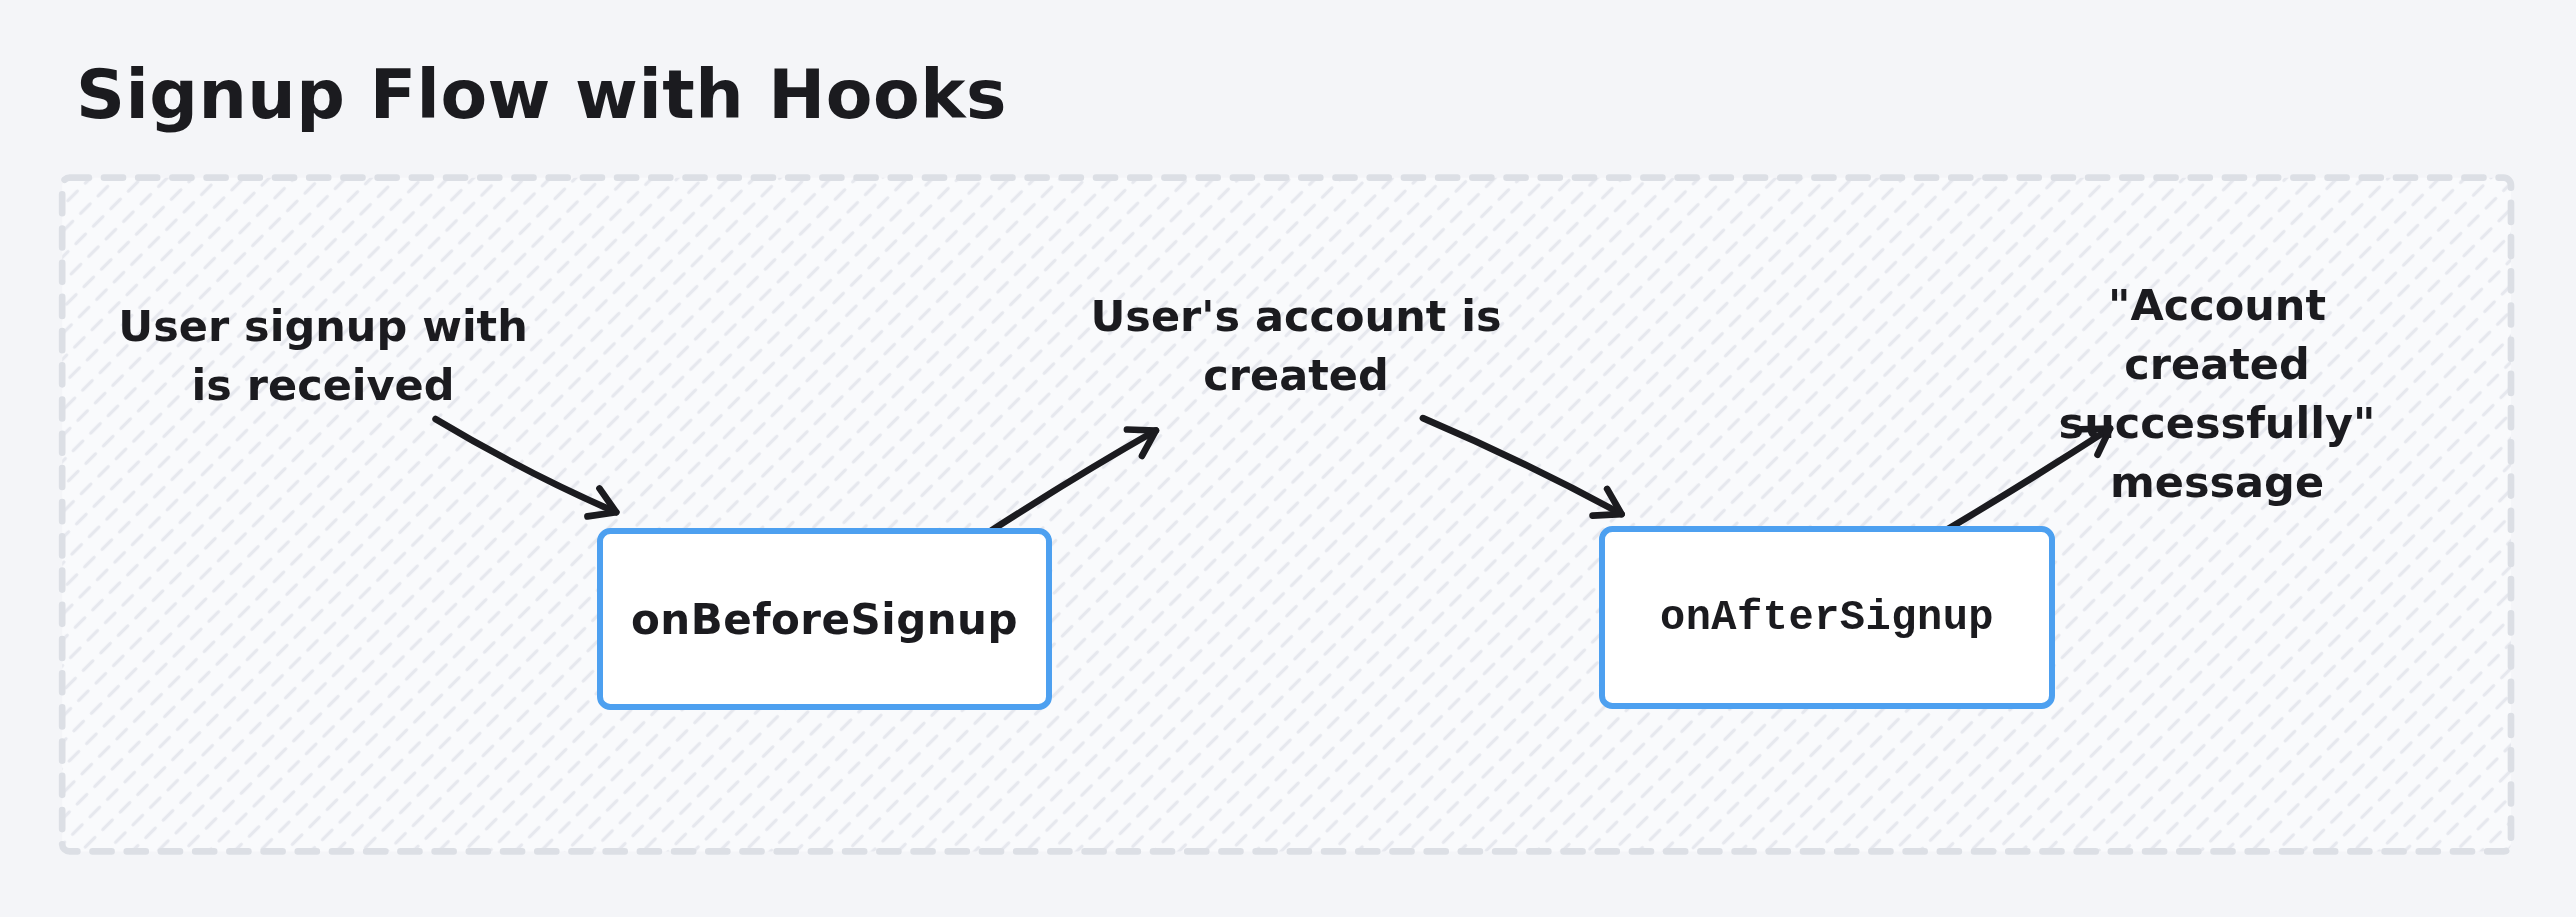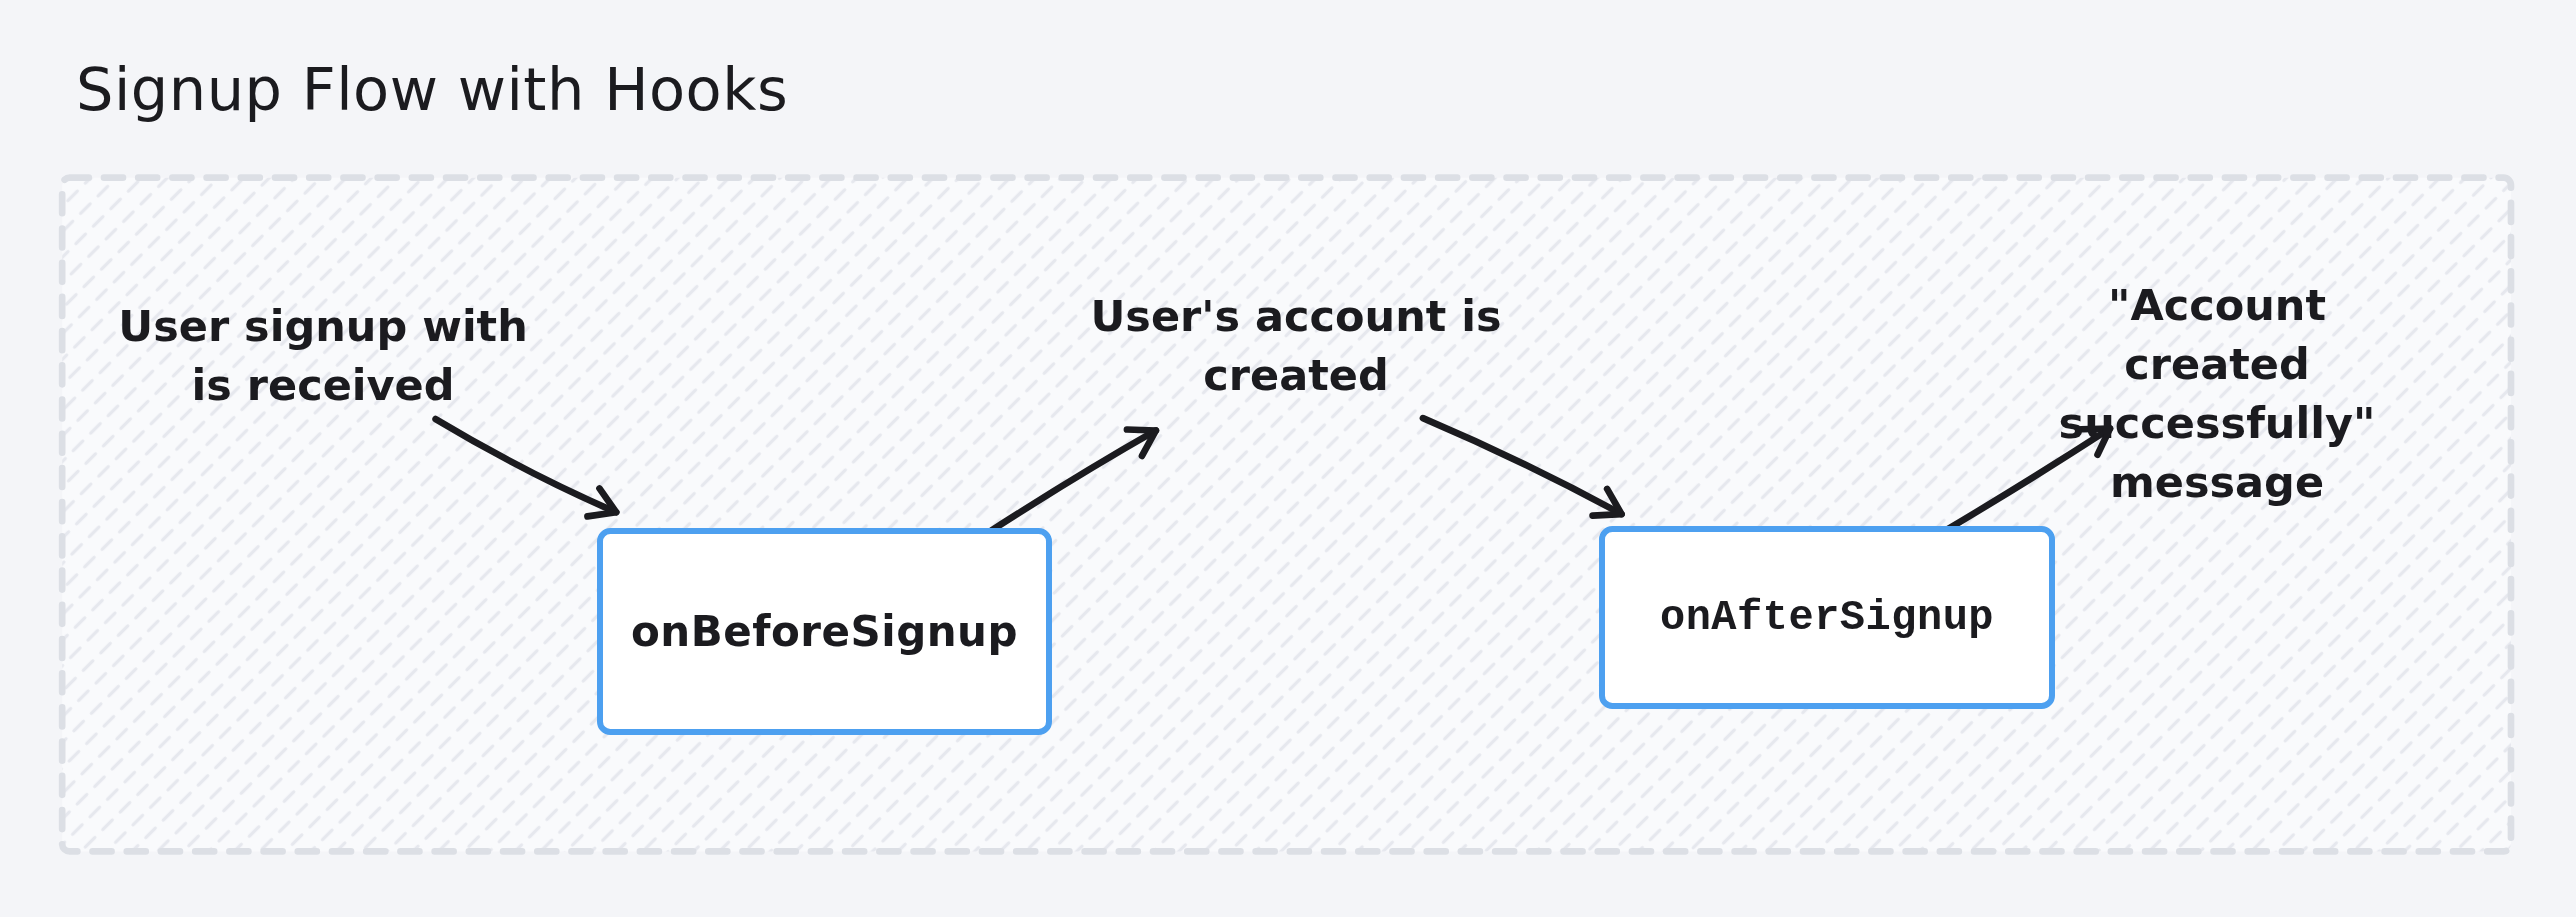--- a/index.html
+++ b/index.html
@@ -43,22 +43,22 @@
     stroke:var(--ink);
     stroke-width:7;
     stroke-linecap:round;
     stroke-linejoin:round;
   }
 
   .diagram-title{
     position:absolute;
     left:76px;
     top:55px;
-    font-size:59px;
-    font-weight:400;
+    font-size:68px;
+    font-weight:700;
     letter-spacing:0.5px;
     color:var(--ink);
     white-space:nowrap;
   }
 
   .note{
     position:absolute;
     transform:translateX(-50%);
     text-align:center;
     white-space:pre-line;
@@ -77,21 +77,21 @@
     align-items:center;
     justify-content:center;
     background:var(--node-bg);
     border:6.7px solid var(--node-border);
     border-radius:13.3px;
     font-size:42px;
     font-weight:700;
     color:var(--ink);
     letter-spacing:0.5px;
   }
-  .node-1{left:597px;top:528px;width:455px;height:207px;}
+  .node-1{left:597px;top:528px;width:455px;height:182px;}
   .node-2{left:1599px;top:526px;width:456px;height:183px;font-family:Liberation Mono, monospace;}
 </style>
 </head>
 <body>
 
 <div class="stage">
 
   <svg class="diagram-svg" viewBox="0 0 2710 965">
     <defs>
       <pattern id="hatch" width="26" height="19" patternUnits="userSpaceOnUse" patternTransform="rotate(-45)">

